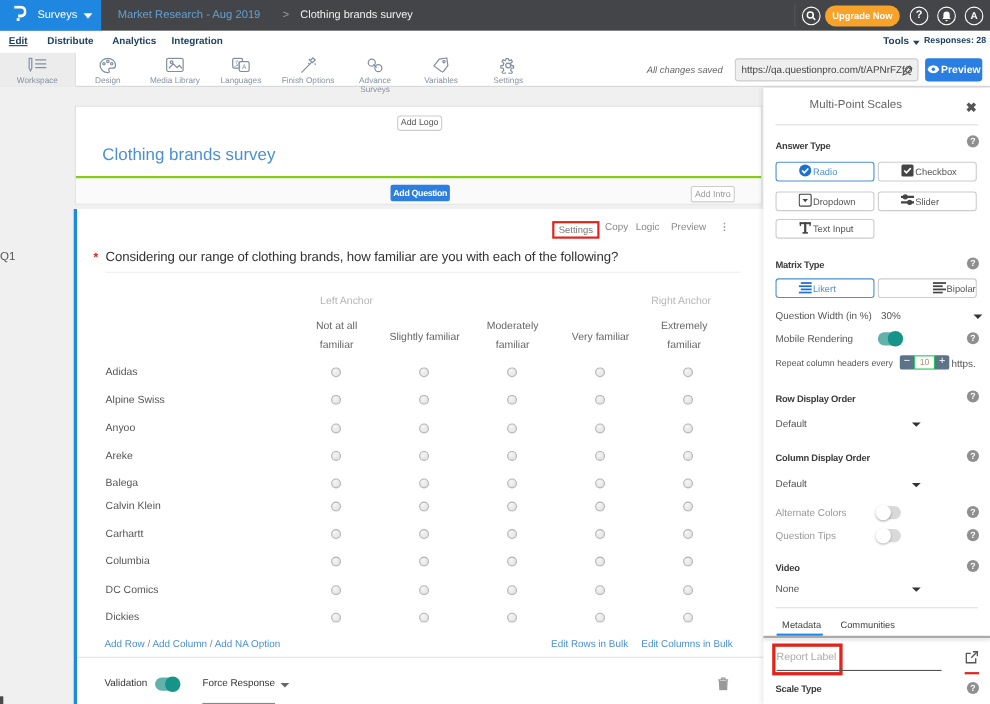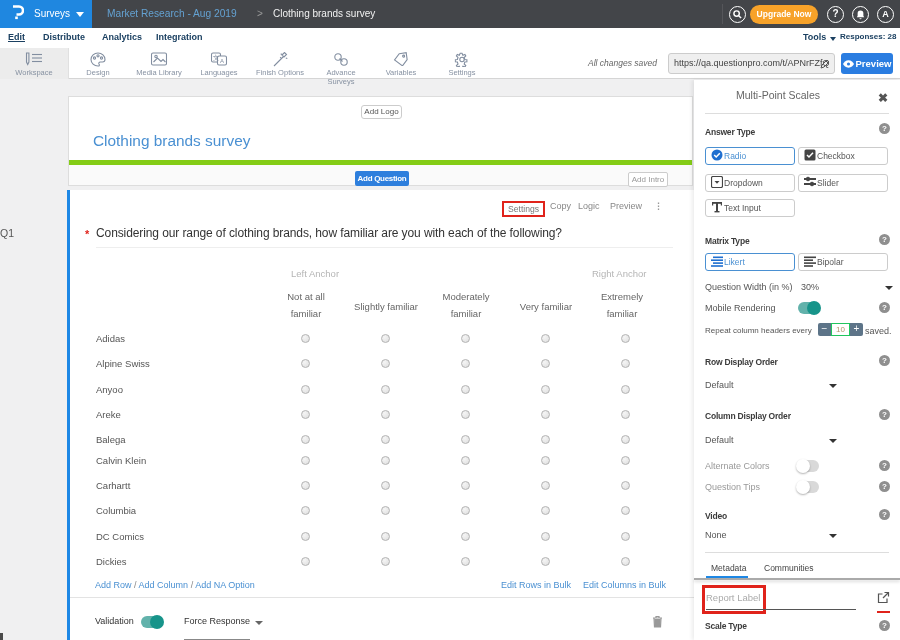--- a/index.html
+++ b/index.html
@@ -25,21 +25,21 @@
 .tool .lbl { position:absolute; width:100%; top:20px; font-size:7.5px; color:#8792a2; }
 .tool svg { position:absolute; top:4px; left:50%; transform:translateX(-50%); }
 #tool0 { left:0; width:69px; background:#ececec; border-right:1px solid #e0e0e0; }
 #saved { position:absolute; left:560px; top:10px; width:97px; text-align:right; font-style:italic; font-size:8.5px; color:#666; }
 #urlbox { position:absolute; left:668px; top:5px; width:167px; height:21px; background:#efefef; border:1px solid #ccc; border-radius:3px; font-size:9px; color:#444; line-height:19px; padding-left:5px; white-space:nowrap; overflow:hidden; }
 #previewbtn { position:absolute; left:841px; top:5px; width:52px; height:21px; background:#2a7de1; border-radius:3px; color:#fff; font-size:9.5px; font-weight:bold; text-align:center; line-height:21px; }
 
 #card { position:absolute; left:68px; top:96px; width:625px; height:90px; background:#fff; border:1px solid #ddd; }
 #addlogo { position:absolute; left:292px; top:8px; width:41px; height:14px; background:#fff; border:1px solid #ccc; border-radius:3px; font-size:8px; color:#555; text-align:center; line-height:12px; }
 #cardtitle { position:absolute; left:24px; top:35px; font-size:15.4px; color:#4a90d2; }
-#cardfoot { position:absolute; left:0; top:63px; width:623px; height:25px; background:#fafafa; border-top:5px solid #84cc16; }
+#cardfoot { position:absolute; left:0; top:63px; width:623px; height:25px; background:#fafafa; border-top:2px solid #84cc16; }
 #addq { position:absolute; left:286px; top:6px; width:54px; height:15px; background:#2e7fdd; border-radius:2px; color:#fff; font-size:8px; font-weight:bold; letter-spacing:-0.3px; text-align:center; line-height:15px; }
 #addintro { position:absolute; left:559px; top:7px; width:40px; height:15px; background:#fff; border:1px solid #ccc; border-radius:2px; color:#999; font-size:8px; text-align:center; line-height:13px; }
 
 #qpanel { position:absolute; left:67px; top:190px; width:628px; height:450px; background:#fff; border-left:3px solid #1e88e5; }
 #q1 { position:absolute; left:0px; top:227px; font-size:10.5px; color:#555; }
 .qact { position:absolute; top:11px; font-size:9px; color:#888; }
 #qsettings { border:2px solid #e0231b; padding:1px 4px; font-size:8.6px; color:#777; }
 #qtext { position:absolute; left:26px; top:36px; width:560px; font-size:12px; letter-spacing:-0.1px; color:#333; }
 #qstar { position:absolute; left:15px; top:38px; font-size:11px; color:#e0231b; font-weight:bold; }
 #qunderline { position:absolute; left:26px; top:57px; width:577px; border-top:1px solid #eee; }
@@ -56,21 +56,21 @@
 .toggle.off .knob { position:absolute; left:-1px; top:-1px; width:14px; height:14px; border-radius:50%; background:#fff; box-shadow:0 1px 2px rgba(0,0,0,.3); }
 
 #sidebar { position:absolute; left:694px; top:80px; width:206px; height:560px; background:#fff; box-shadow:-2px 0 4px rgba(0,0,0,.08); }
 #sidebar .in { position:relative; width:206px; height:560px; }
 #sbtitle { position:absolute; left:11px; top:9px; font-size:10.5px; color:#666;margin-left:31px; }
 #sbx { position:absolute; left:184px; top:11px; font-size:12px; font-weight:bold; color:#555; }
 .sephr { position:absolute; left:11px; width:184px; border-top:1px solid #ddd; }
 .sblabel { position:absolute; left:11px; font-size:8.5px; letter-spacing:-0.2px; font-weight:bold; color:#3c3c3c; }
 .sbtext { position:absolute; left:11px; font-size:9px; color:#555; }
 .qmark { position:absolute; left:185px; width:11px; height:11px; background:#8f8f8f; border-radius:50%; color:#fff; font-size:8px; font-weight:bold; text-align:center; line-height:11px; }
-.optbtn { position:absolute; width:90px; height:18px; background:#fff; border:1px solid #ccc; border-radius:3px; font-size:8.5px; color:#555; line-height:16px; }
+.optbtn { position:absolute; width:90px; height:18px; background:#fff; border:1px solid #ccc; border-radius:3px; font-size:8.5px; color:#555; line-height:16px;padding-left:15px; }
 .optbtn.sel { border:1px solid #4a90d2; color:#4a90d2; }
 .optbtn .ic { display:inline-block; vertical-align:-2px; margin:0 1px 0 5px; }
 .caret { position:absolute; width:0; height:0; border-left:4px solid transparent; border-right:4px solid transparent; border-top:4px solid #333; }
 #stepper { position:absolute; left:124px; top:243px; height:13px; }
 #stepminus { position:absolute; left:0; top:0; width:13px; height:13px; background:#5d7488; border-radius:2px 0 0 2px; color:#fff; font-size:10px; text-align:center; line-height:11px; }
 #stepval { position:absolute; left:13px; top:0; width:19px; height:13px; background:#fff; border:1px solid #22c55e; font-size:8px; color:#b3926b; text-align:center; line-height:11px; }
 #stepplus { position:absolute; left:32px; top:0; width:13px; height:13px; background:#5d7488; border-radius:0 2px 2px 0; color:#fff; font-size:10px; text-align:center; line-height:12px; }
 #tabmeta { position:absolute; left:17px; top:483px; font-size:8.5px; color:#444; }
 #tabcomm { position:absolute; left:70px; top:483px; font-size:8.5px; color:#444; }
 #tabline { position:absolute; left:12px; top:496px; width:42px; border-top:2px solid #1e88e5; }
@@ -357,21 +357,21 @@
   <div class="sblabel" style="top:156px;">Matrix Type</div>
   <div class="qmark" style="top:154px;">?</div>
   <div class="optbtn sel" style="left:11px; top:173px;"><span class="ic"><svg width="12" height="12" viewBox="0 0 12 12">
             <g fill="#1f6fd0">
               <rect x="2" y="1.5" width="10" height="1.6"></rect>
               <rect x="0" y="4.4" width="12" height="1.6"></rect>
               <rect x="2" y="7.3" width="10" height="1.6"></rect>
               <rect x="0" y="10.2" width="12" height="1.6"></rect>
             </g>
           </svg></span>Likert</div>
-  <div class="optbtn" style="left:104px; top:173px;"><span class="ic"><svg width="12" height="12" viewBox="0 0 12 12">
+  <div class="optbtn" style="left:104px; top:173px;text-align:right;"><span class="ic"><svg width="12" height="12" viewBox="0 0 12 12">
             <g fill="#444">
               <rect x="0" y="1.5" width="12" height="1.6"></rect>
               <rect x="0" y="4.4" width="9" height="1.6"></rect>
               <rect x="0" y="7.3" width="12" height="1.6"></rect>
               <rect x="0" y="10.2" width="9" height="1.6"></rect>
             </g>
           </svg></span>Bipolar</div>
   <div class="sbtext" style="top:202px;">Question Width (in %)</div>
   <div class="sbtext" style="left:107px; top:202px;">30%</div>
   <div class="caret" style="left:191px; top:206px;"></div>
@@ -379,21 +379,21 @@
   <div class="toggle on" style="left:104px; top:222px;">
         <div class="knob"></div>
       </div>
   <div class="qmark" style="top:222px;">?</div>
   <div class="sbtext" style="top:246px; font-size:8px;">Repeat column headers every</div>
   <div id="stepper">
     <div id="stepminus">−</div>
     <div id="stepval">10</div>
     <div id="stepplus">+</div>
   </div>
-  <div class="sbtext" style="left:171px; top:246px;">saved.</div>
+  <div class="sbtext" style="left:171px; top:246px;">https.</div>
   <div class="sblabel" style="top:277px;">Row Display Order</div>
   <div class="qmark" style="top:275px;">?</div>
   <div class="sbtext" style="top:300px;">Default</div>
   <div class="caret" style="left:135px; top:304px;"></div>
   <div class="sblabel" style="top:331px;">Column Display Order</div>
   <div class="qmark" style="top:329px;">?</div>
   <div class="sbtext" style="top:355px;">Default</div>
   <div class="caret" style="left:135px; top:359px;"></div>
   <div class="sbtext" style="top:381px; color:#999;">Alternate Colors</div>
   <div class="toggle off" style="left:103px; top:380px;">

